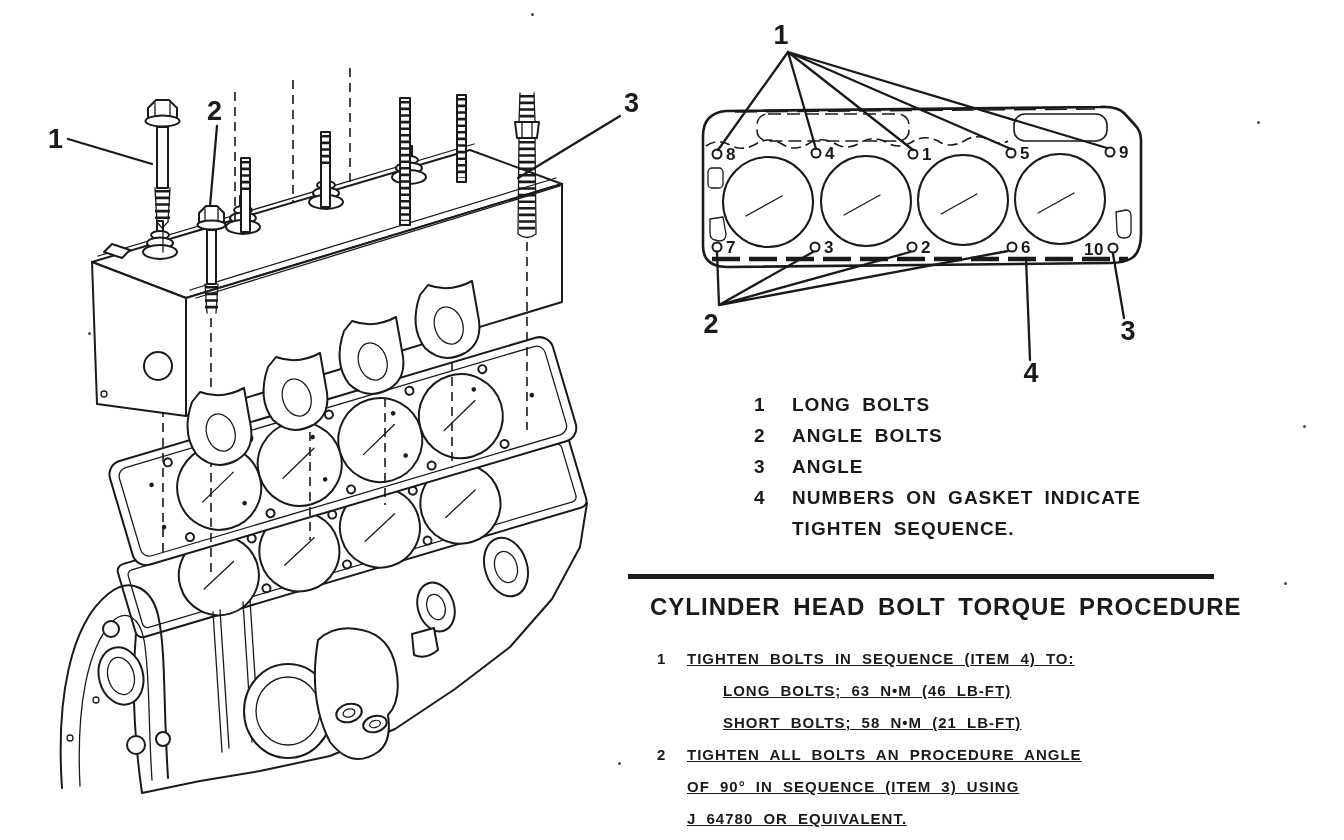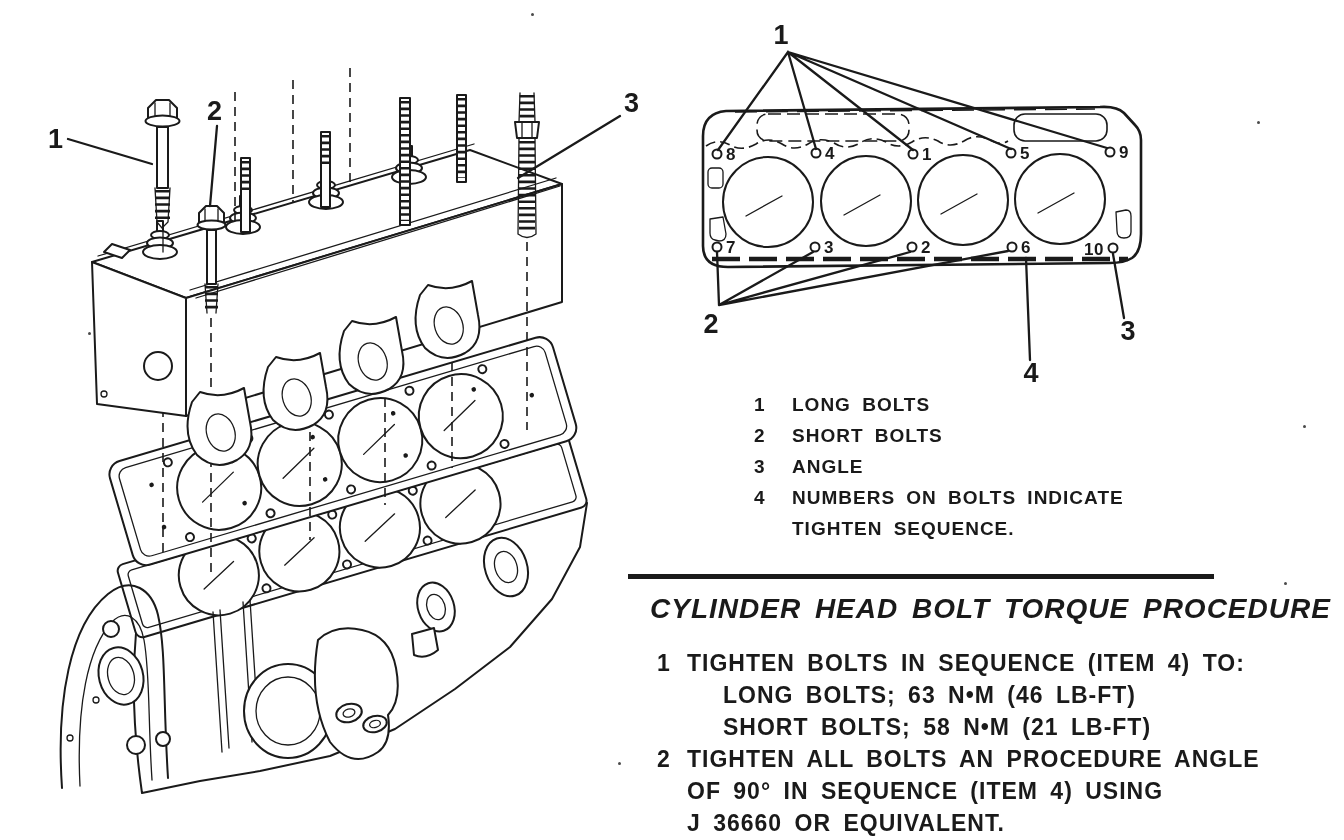--- a/index.html
+++ b/index.html
@@ -16,22 +16,22 @@
   .dashl{stroke:#1a1a1a;fill:none;stroke-width:1.6;stroke-dasharray:9 6;}
   .thr{stroke:#1a1a1a;stroke-dasharray:2.6 4;fill:none;}
   .callout-num{font-family:"Liberation Sans",sans-serif;font-weight:700;font-size:27px;fill:#1a1a1a;}
   .hole-num{font-family:"Liberation Sans",sans-serif;font-weight:700;font-size:17px;fill:#1a1a1a;letter-spacing:.5px;}
   .leader{stroke:#1a1a1a;stroke-width:2.3;fill:none;stroke-linecap:round;}
 
   .txt{position:absolute;font-weight:700;letter-spacing:1px;word-spacing:5px;white-space:nowrap;}
   .legend-row{position:absolute;left:714px;font-size:19px;margin-left:40px;}
   .legend-num{display:inline-block;width:38px;}
   .divider{position:absolute;left:628px;top:574px;width:586px;height:5px;background:#1a1a1a;}
-  .proc-title{left:650px;top:593px;font-size:28px;font-style:italic;}
-  .proc-row{position:absolute;left:657px;font-size:23px;}
+  .proc-title{left:650px;top:593px;font-size:24px;}
+  .proc-row{position:absolute;left:657px;font-size:15px;text-decoration:underline;}
   .proc-num{display:inline-block;width:30px;}
   .ind1{padding-left:36px;}
   .speck{position:absolute;width:3px;height:3px;border-radius:50%;background:#4a4a4a;}
 </style>
 </head>
 <body>
 
 <div id="stage">
 
   <svg style="left:0;top:0" width="690" height="840" viewBox="0 0 690 840">
@@ -288,36 +288,36 @@
       <line class="leader" x1="1113" y1="254" x2="1124" y2="318"></line>
       <text class="callout-num" text-anchor="middle" x="781" y="44">1</text>
       <text class="callout-num" text-anchor="middle" x="711" y="333">2</text>
       <text class="callout-num" text-anchor="middle" x="1031" y="382">4</text>
       <text class="callout-num" text-anchor="middle" x="1128" y="340">3</text>
     </g>
   </svg>
 
   <div>
     <div class="txt legend-row" style="top:394px"><span class="legend-num">1</span><span>LONG BOLTS</span></div>
-    <div class="txt legend-row" style="top:425px"><span class="legend-num">2</span><span>SHORT BOLTS</span></div>
+    <div class="txt legend-row" style="top:425px"><span class="legend-num">2</span><span>ANGLE BOLTS</span></div>
     <div class="txt legend-row" style="top:456px"><span class="legend-num">3</span><span>ANGLE</span></div>
-    <div class="txt legend-row" style="top:487px"><span class="legend-num">4</span><span>NUMBERS ON BOLTS INDICATE</span></div>
+    <div class="txt legend-row" style="top:487px"><span class="legend-num">4</span><span>NUMBERS ON GASKET INDICATE</span></div>
     <div class="txt legend-row" style="top:518px"><span class="legend-num"></span><span>TIGHTEN SEQUENCE.</span></div>
   </div>
 
   <div class="divider"></div>
 
   <div>
     <div class="txt proc-title">CYLINDER HEAD BOLT TORQUE PROCEDURE</div>
     <div class="txt proc-row" style="top:650px"><span class="proc-num">1</span><span>TIGHTEN BOLTS IN SEQUENCE (ITEM 4) TO:</span></div>
     <div class="txt proc-row" style="top:682px"><span class="proc-num"></span><span class="ind1">LONG BOLTS; 63 N•M (46 LB-FT)</span></div>
     <div class="txt proc-row" style="top:714px"><span class="proc-num"></span><span class="ind1">SHORT BOLTS; 58 N•M (21 LB-FT)</span></div>
     <div class="txt proc-row" style="top:746px"><span class="proc-num">2</span><span>TIGHTEN ALL BOLTS AN PROCEDURE ANGLE</span></div>
-    <div class="txt proc-row" style="top:778px"><span class="proc-num"></span><span>OF 90° IN SEQUENCE (ITEM 4) USING</span></div>
-    <div class="txt proc-row" style="top:810px"><span class="proc-num"></span><span>J 36660 OR EQUIVALENT.</span></div>
+    <div class="txt proc-row" style="top:778px"><span class="proc-num"></span><span>OF 90° IN SEQUENCE (ITEM 3) USING</span></div>
+    <div class="txt proc-row" style="top:810px"><span class="proc-num"></span><span>J 64780 OR EQUIVALENT.</span></div>
   </div>
 
   <div class="speck" style="left:531px;top:13px"></div>
   <div class="speck" style="left:1257px;top:121px"></div>
   <div class="speck" style="left:1303px;top:425px"></div>
   <div class="speck" style="left:88px;top:332px"></div>
   <div class="speck" style="left:618px;top:762px"></div>
   <div class="speck" style="left:1284px;top:582px"></div>
 
 </div>

